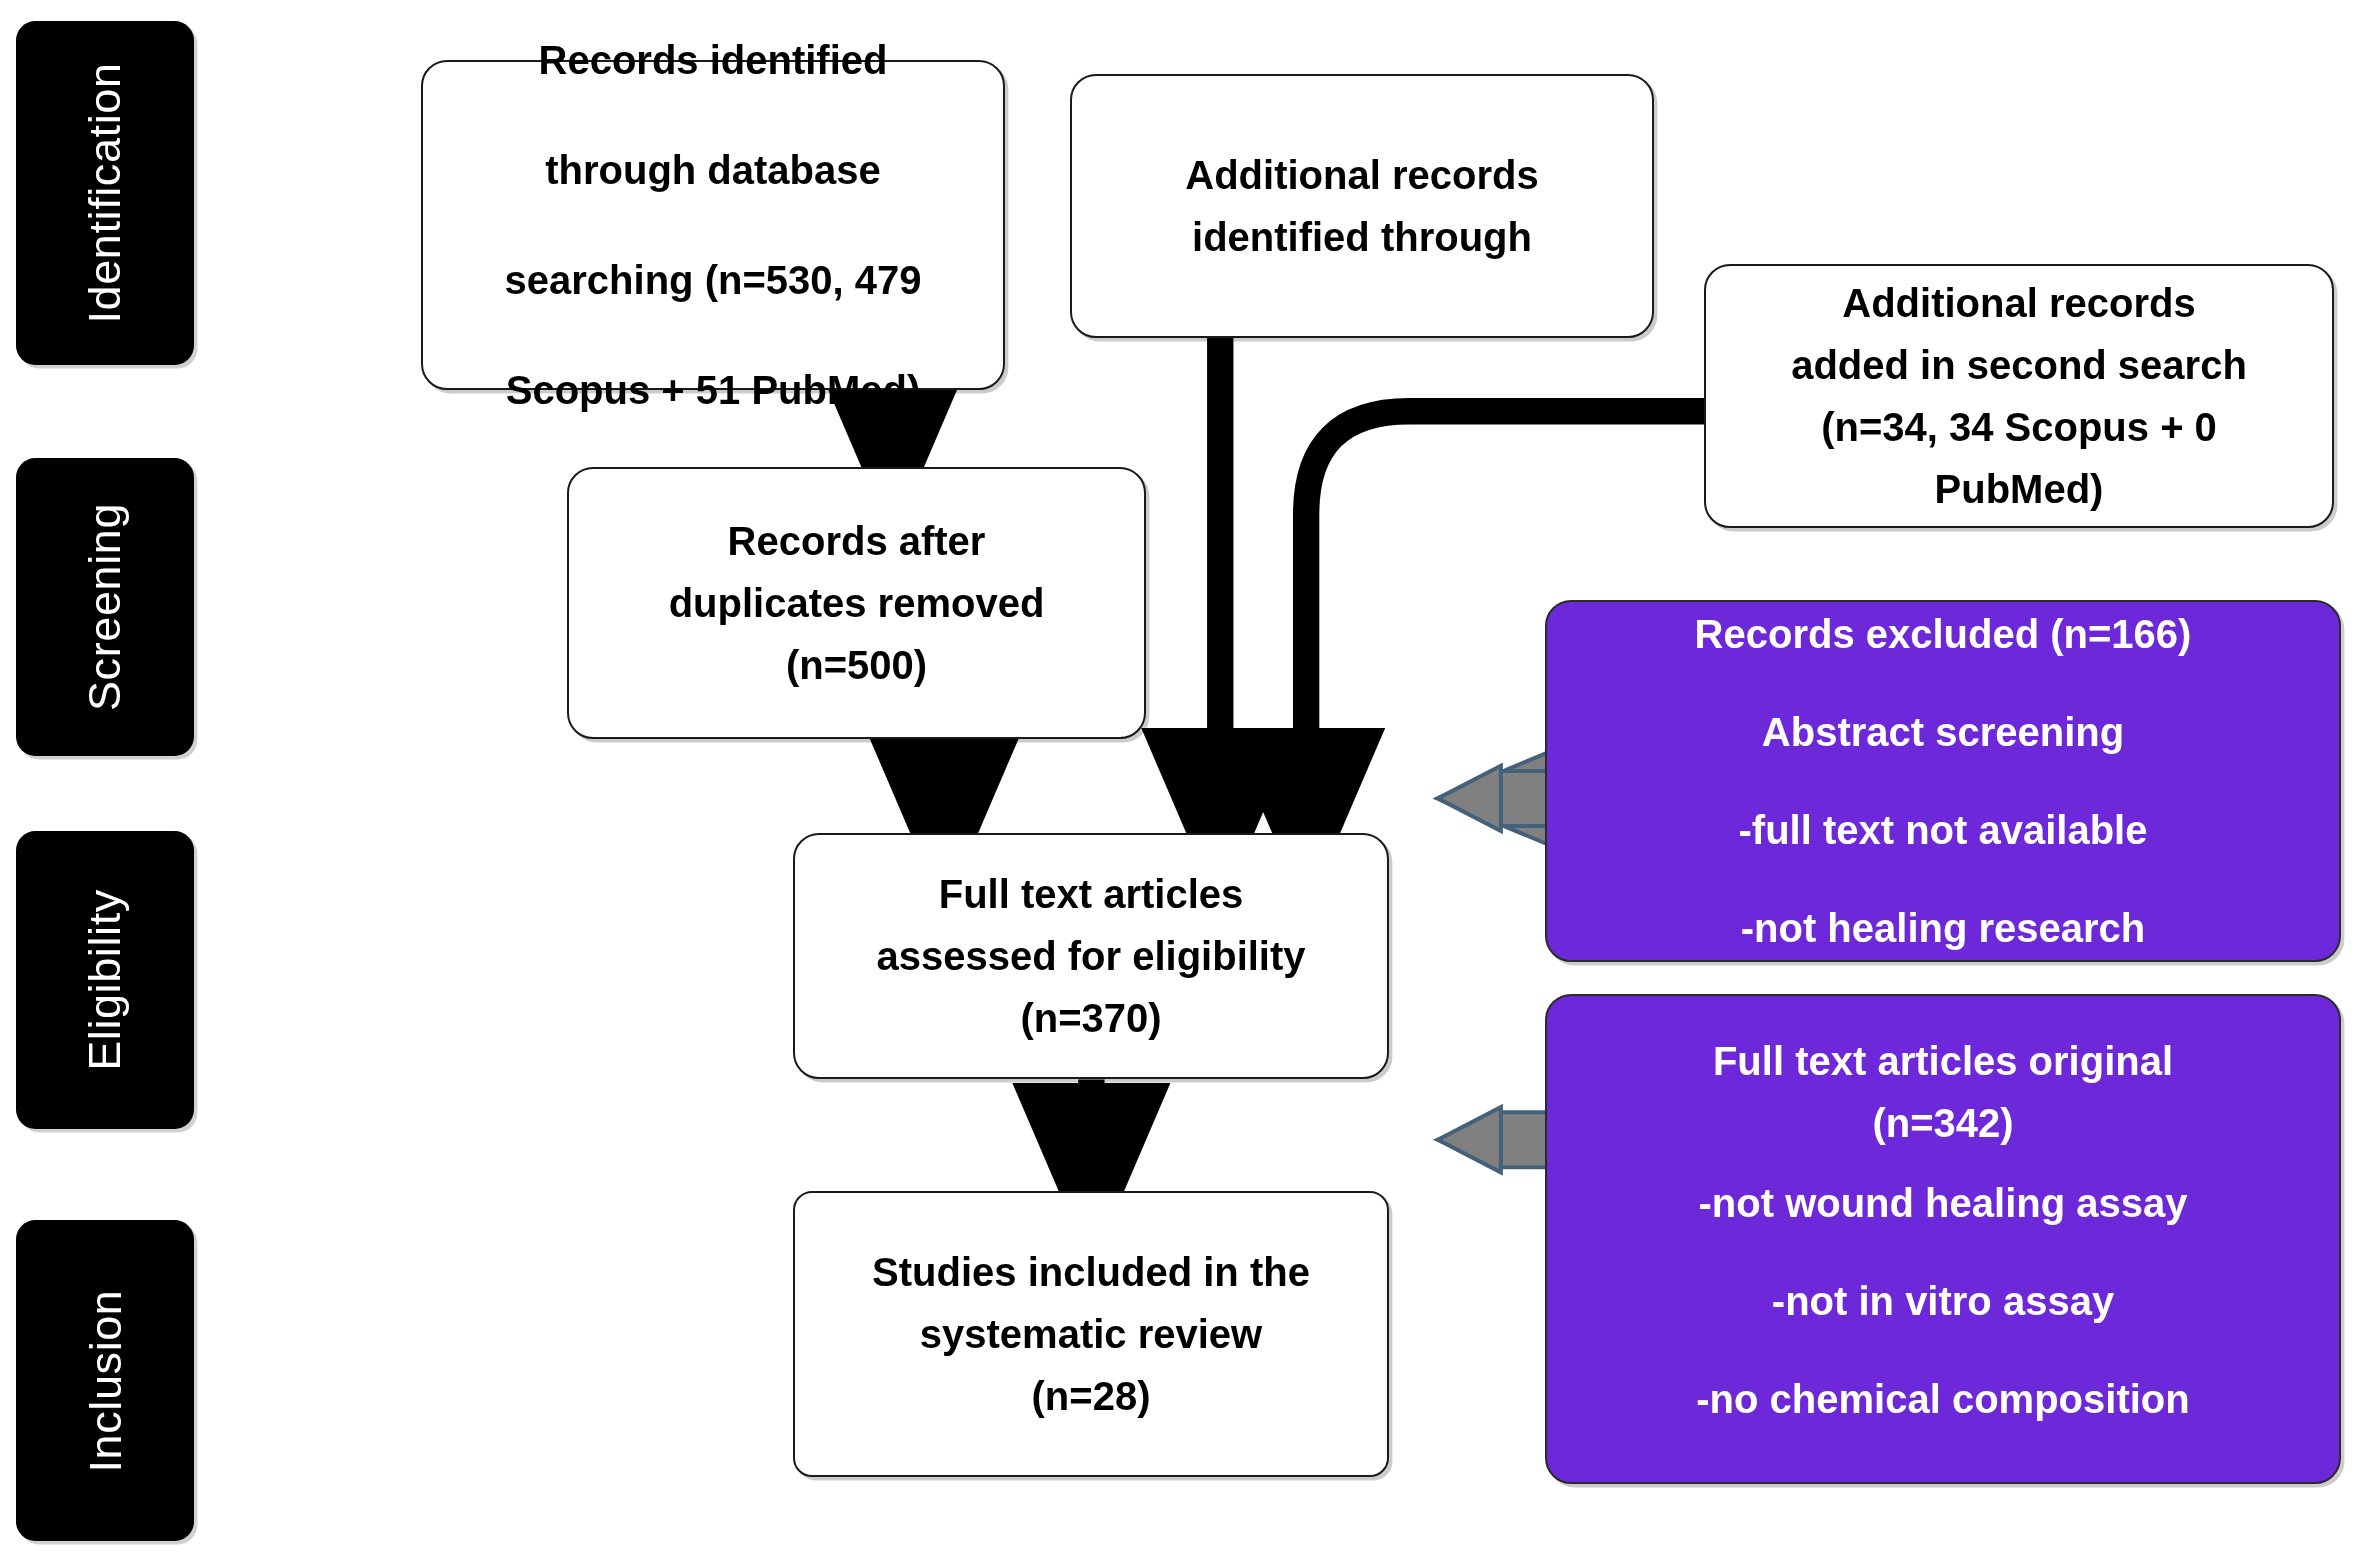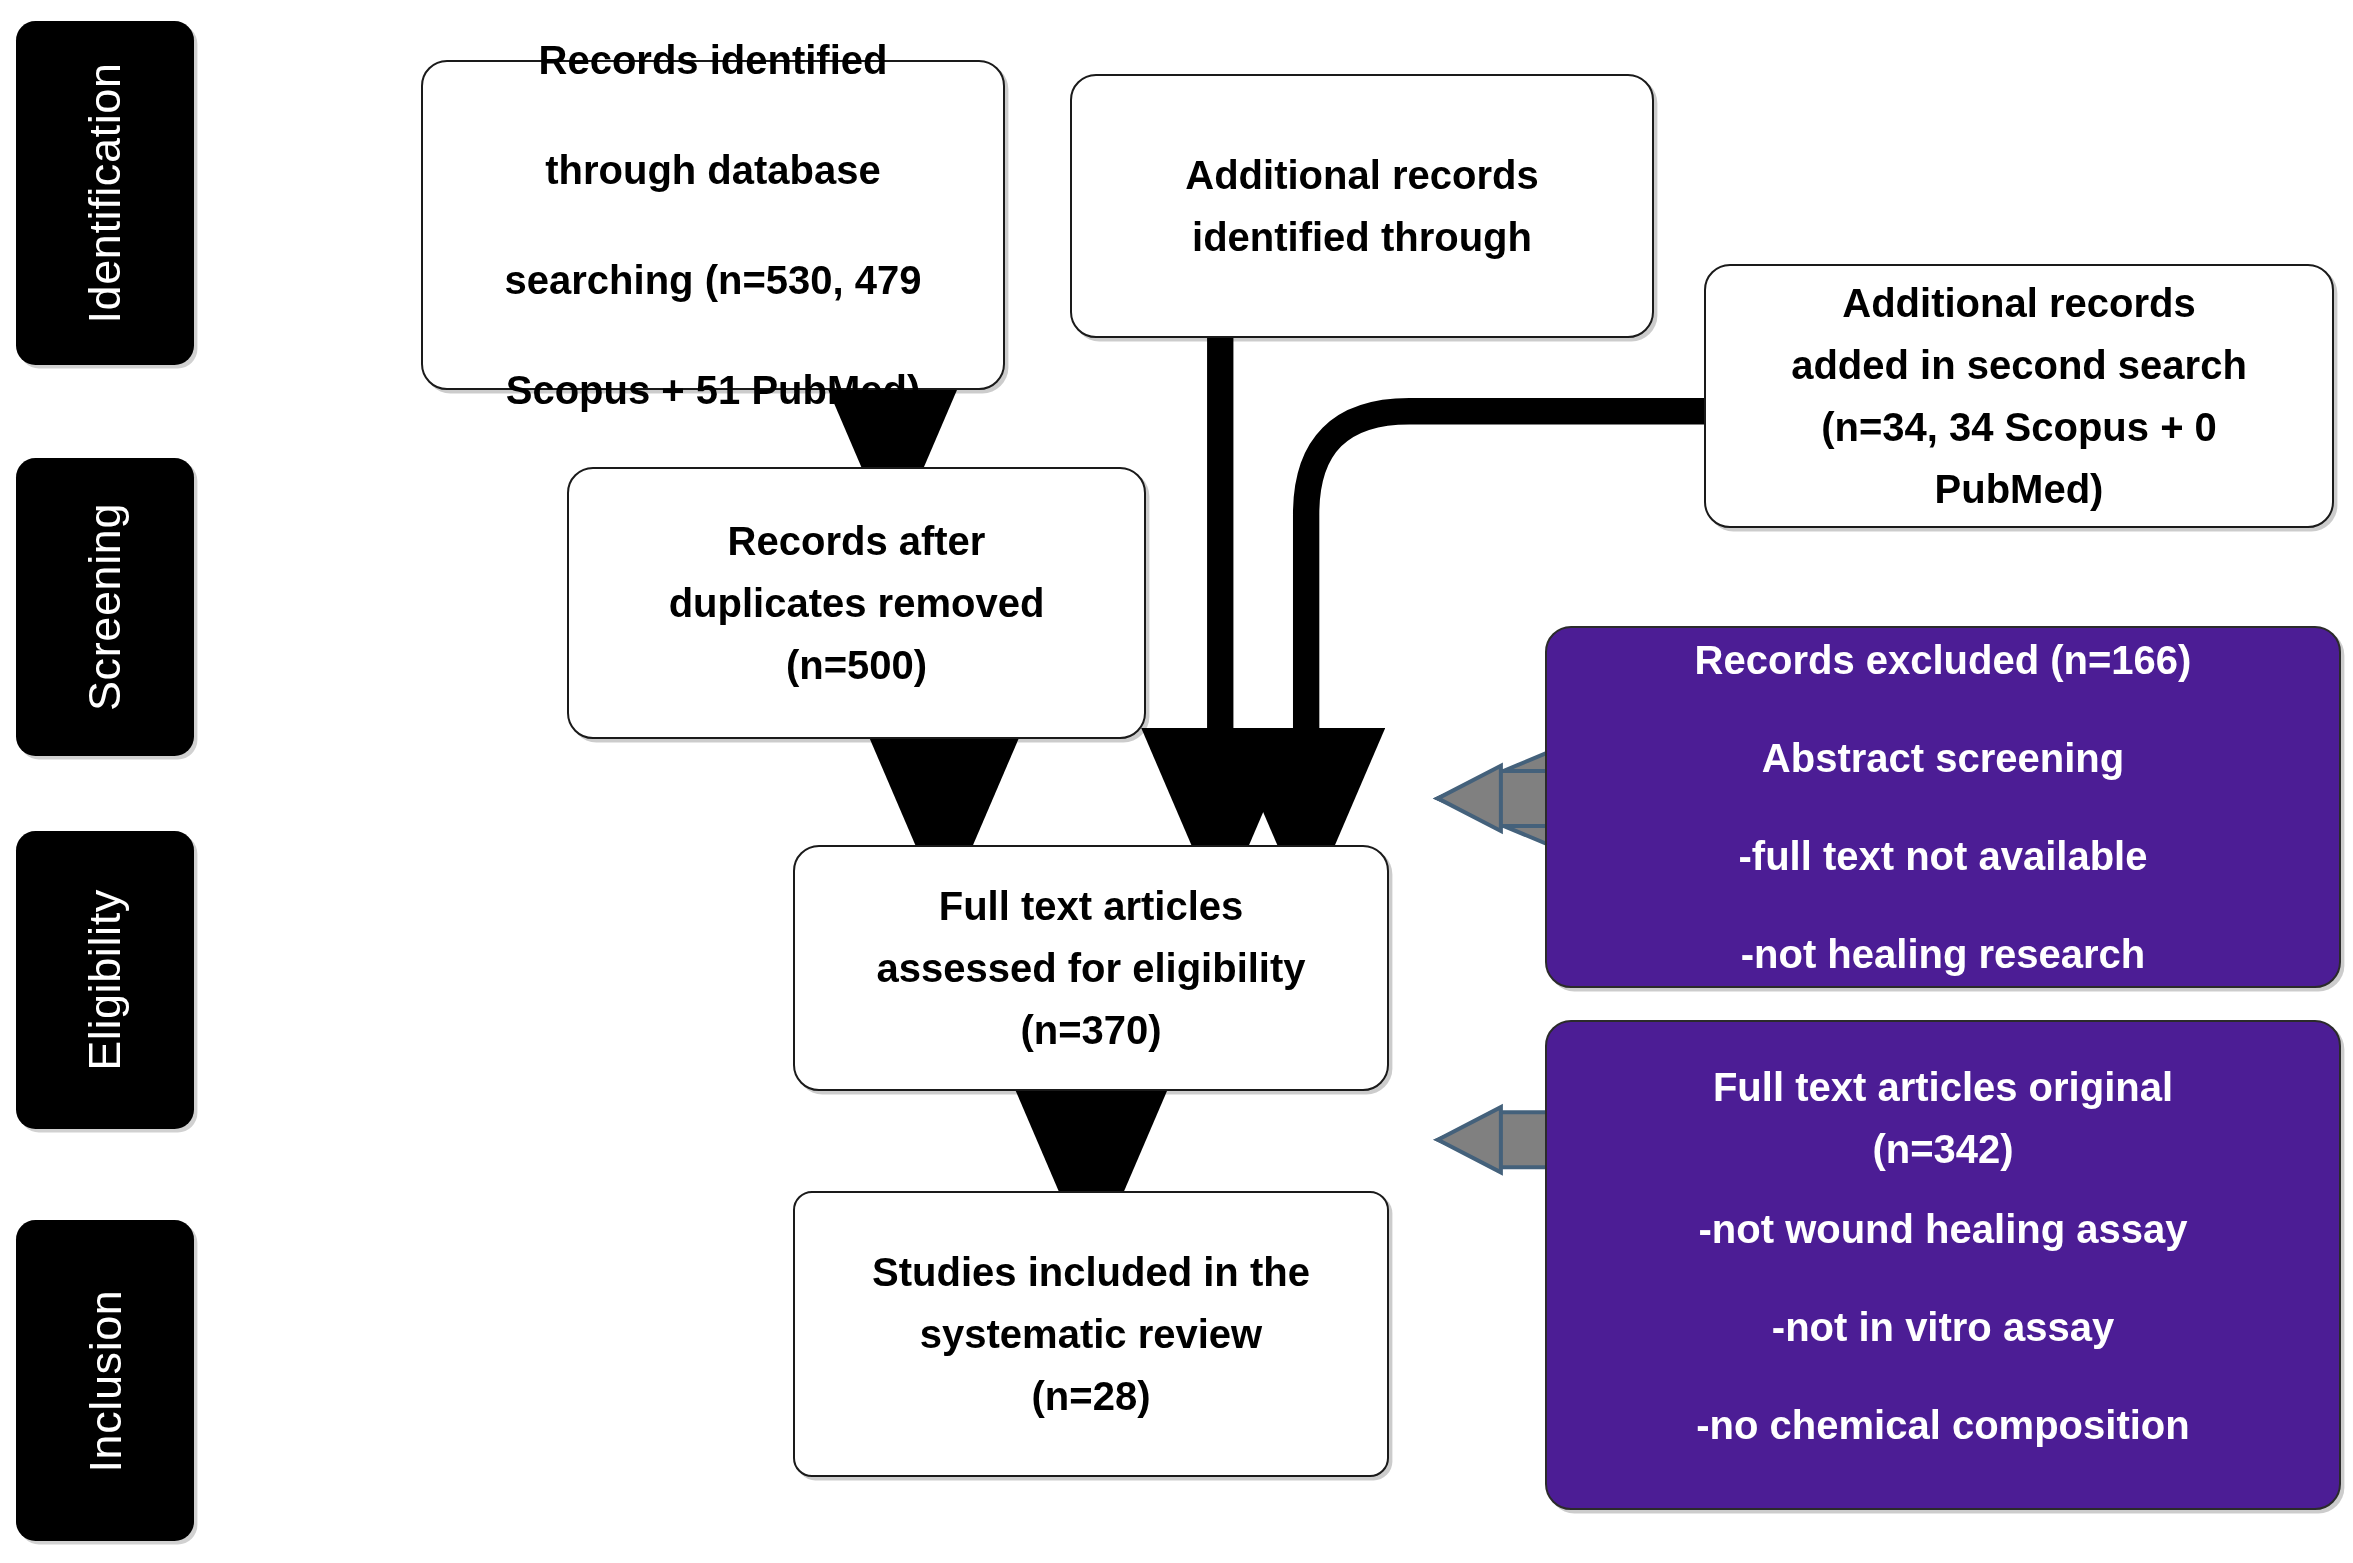--- a/index.html
+++ b/index.html
@@ -50,24 +50,23 @@
     justify-content: center;
     text-align: center;
     padding: 5.7px 15px;
   }
   .node.white {
     background: #ffffff;
     border: 2.3px solid #1a1a1a;
     box-shadow: 3.4px 3.4px 0 rgba(0,0,0,0.20);
   }
   .node.gray {
-    background: #4c1d95;
+    background: #6d28d9;
     border: 2.3px solid #2b2b2b;
     box-shadow: 3.4px 3.4px 0 rgba(0,0,0,0.20);
-    margin-top: 26px;
   }
   .node .line {
     display: block;
     width: 100%;
     font-size: 40px;
     font-weight: 700;
     line-height: 1.55;
     color: #000000;
     font-family: "Liberation Sans", sans-serif;
   }
@@ -174,21 +173,21 @@
     <span class="line">(n=500)</span>
   </div>
 
   <div class="node gray" style="left:1545px; top:600px; width:796px; height:362px;">
     <span class="line spaced">Records excluded (n=166)</span>
     <span class="line spaced">Abstract screening</span>
     <span class="line spaced">-full text not available</span>
     <span class="line spaced">-not healing research</span>
   </div>
 
-  <div class="node white" style="left:793px; top:833px; width:596px; height:246px;margin-top:12px;">
+  <div class="node white" style="left:793px; top:833px; width:596px; height:246px;">
     <span class="line">Full text articles</span>
     <span class="line">assessed for eligibility</span>
     <span class="line">(n=370)</span>
   </div>
 
   <div class="node gray" style="left:1545px; top:994px; width:796px; height:490px;">
     <span class="line">Full text articles original</span>
     <span class="line">(n=342)</span>
     <span class="line spaced">-not wound healing assay</span>
     <span class="line spaced">-not in vitro assay</span>

